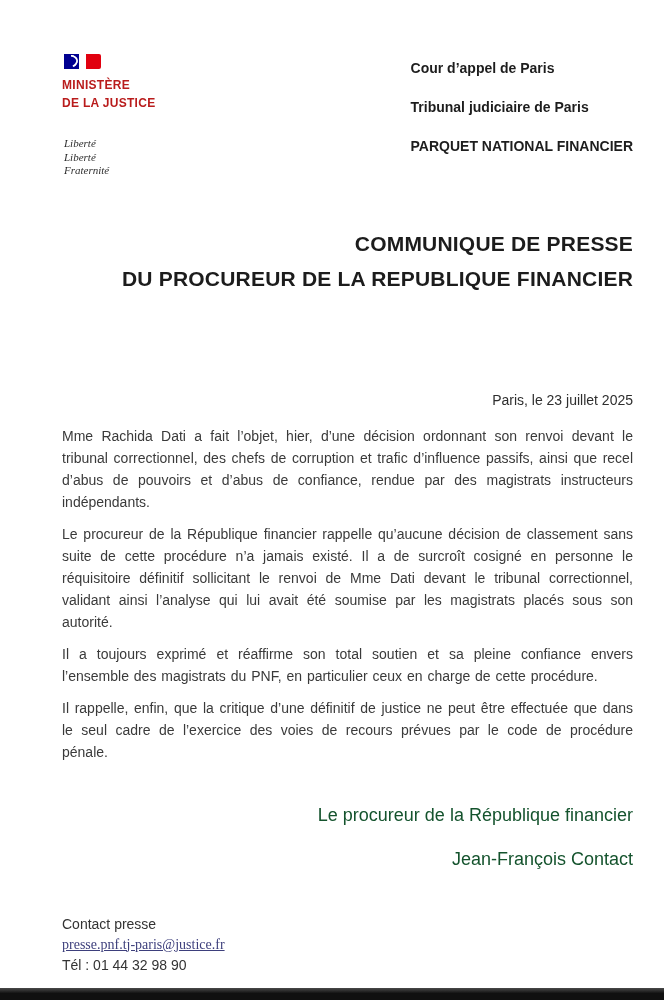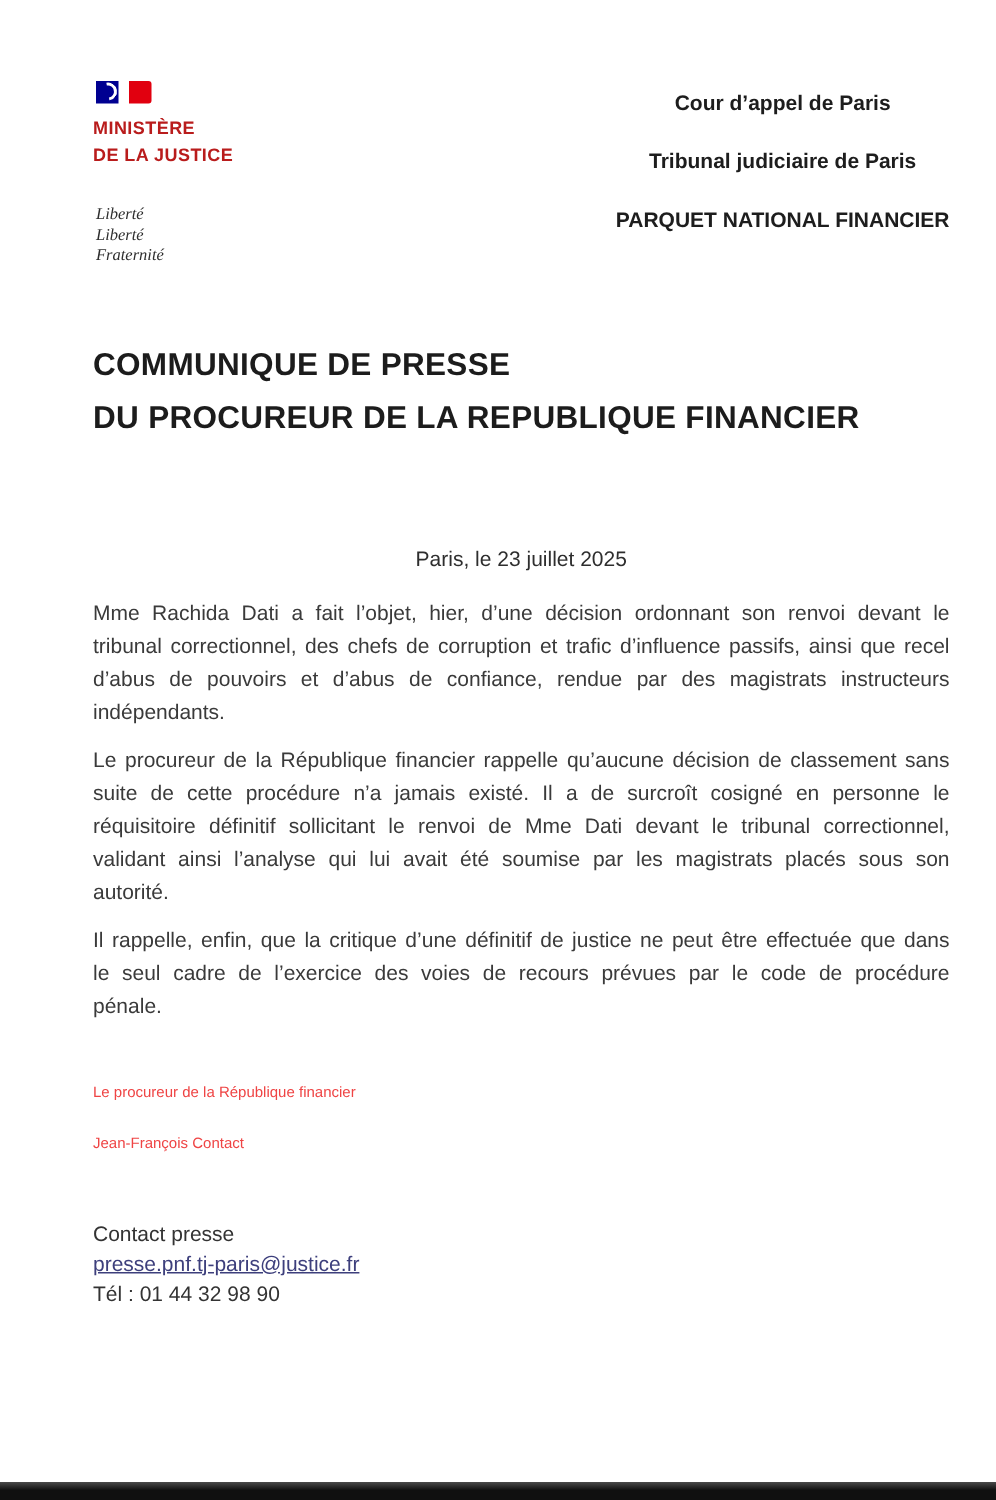--- a/index.html
+++ b/index.html
@@ -20,41 +20,41 @@
   .flag .b::after {
     content: ""; position: absolute; right: 1px; bottom: 2px;
     width: 8px; height: 8px; border-radius: 50%;
     border: 2px solid #ffffff; border-left-color: transparent; border-bottom-color: transparent;
     transform: rotate(35deg);
   }
   .flag .w { width: 7px; }
   .flag .r { width: 15px; height: 15px; background: #e1000f; border-radius: 0 2px 2px 0; }
   .ministry { font-weight: bold; font-size: 12px; line-height: 18px; letter-spacing: 0.3px; color: #b91c1c; }
   .motto { margin-top: 25px; margin-left: 2px; font-family: "Liberation Serif", serif; font-style: italic; font-size: 11px; line-height: 13.5px; color: #2e2e2e; }
-  .header-right { text-align: center; padding-top: 8px; }
+  .header-right { text-align: left; padding-top: 8px; }
   .header-right .hr-line { font-weight: bold; font-size: 14px; color: #1d1d1d; margin-bottom: 23px; }
 
   
-  .title { margin-top: 48px; text-align: left; font-weight: bold; font-size: 21px; line-height: 35px; color: #1c1c1c; letter-spacing: 0.2px; }
+  .title { margin-top: 48px; text-align: right; font-weight: bold; font-size: 21px; line-height: 35px; color: #1c1c1c; letter-spacing: 0.2px; }
 
   
-  .dateline { margin-top: 68px; text-align: center; font-size: 14px; color: #2e2e2e; }
+  .dateline { margin-top: 96px; text-align: right; font-size: 14px; color: #2e2e2e; }
 
   
   .body-text { margin-top: 17px; }
   .body-text p { font-size: 14px; line-height: 22px; color: #3a3a3a; text-align: justify; margin-bottom: 10px; word-spacing: 1px; }
 
   
-  .sig { font-size: 10px; color: #ef4444; }
+  .sig { text-align: right; font-size: 18px; color: #14532d; }
   .sig-role { margin-top: 42px; }
   .sig-name { margin-top: 23px; }
 
   
   .contact { margin-top: 44px; font-size: 14px; line-height: 20px; color: #333333; }
-  .contact a { color: #3d3f7c; text-decoration: underline; }
+  .contact a { color: #3d3f7c; text-decoration: underline; font-family: Liberation Serif, serif; }
 
   
   .bottom-bar {
     position: absolute; left: 0; bottom: 0; width: 664px; height: 12px;
     background: linear-gradient(#4a4a4a, #101010 45%);
   }
 </style>
 </head>
 <body>
 
@@ -87,20 +87,21 @@
   <div class="title">
     <div>COMMUNIQUE DE PRESSE</div>
     <div>DU PROCUREUR DE LA REPUBLIQUE FINANCIER</div>
   </div>
 
   <div class="dateline">Paris, le 23 juillet 2025</div>
 
   <div class="body-text">
     <p>Mme Rachida Dati a fait l’objet, hier, d’une décision ordonnant son renvoi devant le tribunal correctionnel, des chefs de corruption et trafic d’influence passifs, ainsi que recel d’abus de pouvoirs et d’abus de confiance, rendue par des magistrats instructeurs indépendants.</p>
     <p>Le procureur de la République financier rappelle qu’aucune décision de classement sans suite de cette procédure n’a jamais existé. Il a de surcroît cosigné en personne le réquisitoire définitif sollicitant le renvoi de Mme Dati devant le tribunal correctionnel, validant ainsi l’analyse qui lui avait été soumise par les magistrats placés sous son autorité.</p>
+    <p>Il a toujours exprimé et réaffirme son total soutien et sa pleine confiance envers l’ensemble des magistrats du PNF, en particulier ceux en charge de cette procédure.</p>
     <p>Il rappelle, enfin, que la critique d’une définitif de justice ne peut être effectuée que dans le seul cadre de l’exercice des voies de recours prévues par le code de procédure pénale.</p>
   </div>
 
   <div class="sig">
     <div class="sig-role">Le procureur de la République financier</div>
     <div class="sig-name">Jean-François Contact</div>
   </div>
 
   <div class="contact">
     <div>Contact presse</div>

